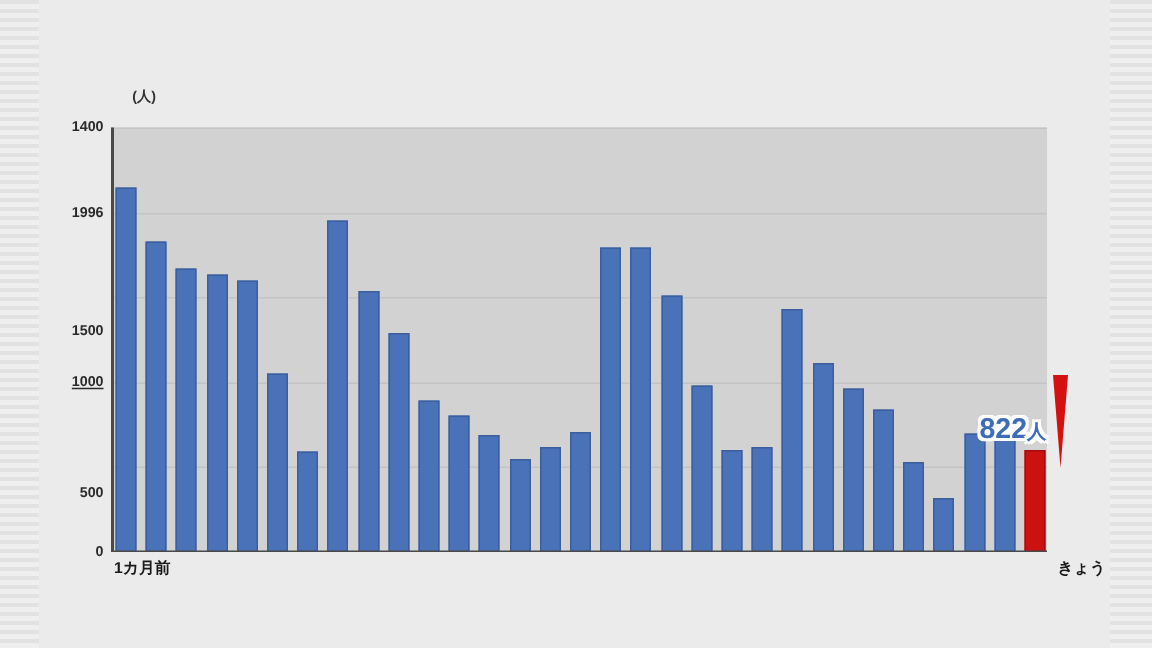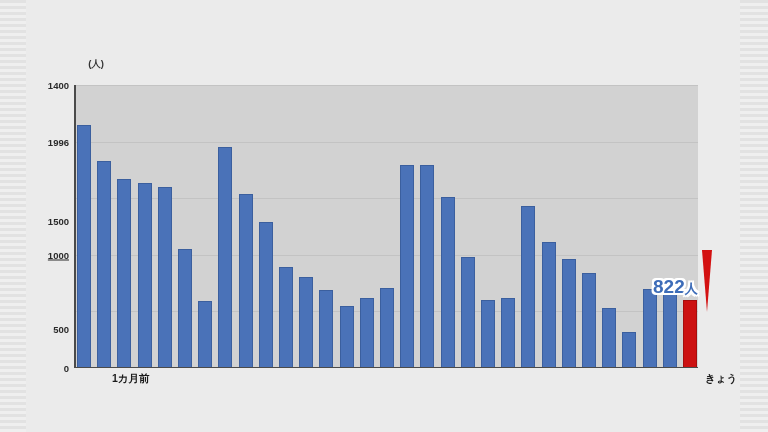--- a/index.html
+++ b/index.html
@@ -73,21 +73,21 @@
     position:absolute;bottom:0;width:14px;
     background:#4a72b8;border:1px solid #3b5f9e;box-sizing:border-box;
   }
   .bar.hl{background:#cc1111;border-color:#a50d0d;}
 
   
   .xlab{
     position:absolute;top:372px;font-size:10.5px;font-weight:bold;color:#1a1a1a;
     white-space:nowrap;
   }
-  .xlab.left{left:50px;margin-left:36px;}
+  .xlab.left{left:50px;}
   .xlab.right{left:679px;}
 
   
   .callout-red{
     position:absolute;left:642px;top:213px;
     background:#d31111;border:2px solid #ffffff;
     border-radius:3px;
     padding:2px 9px 3px 9px;
     box-shadow:0 0 0 1px #d31111;
   }

